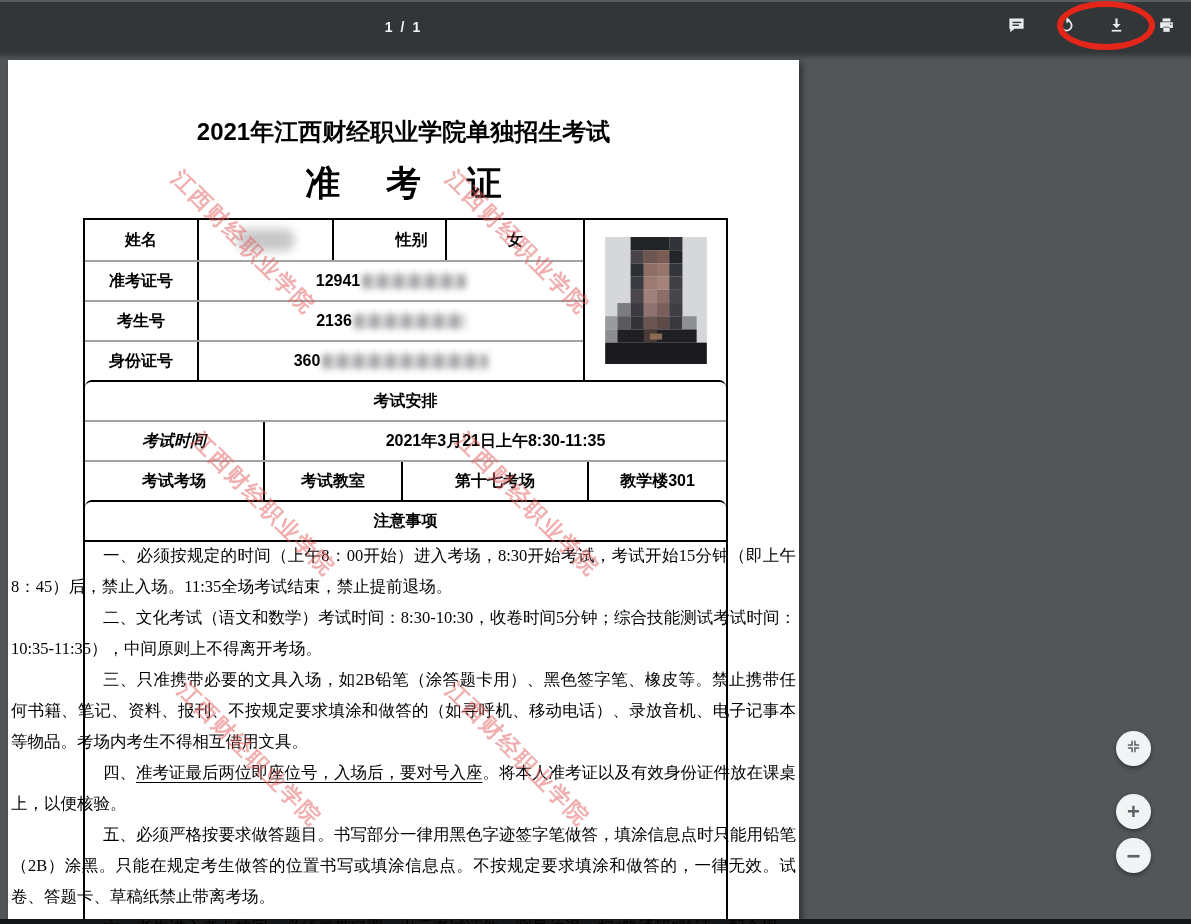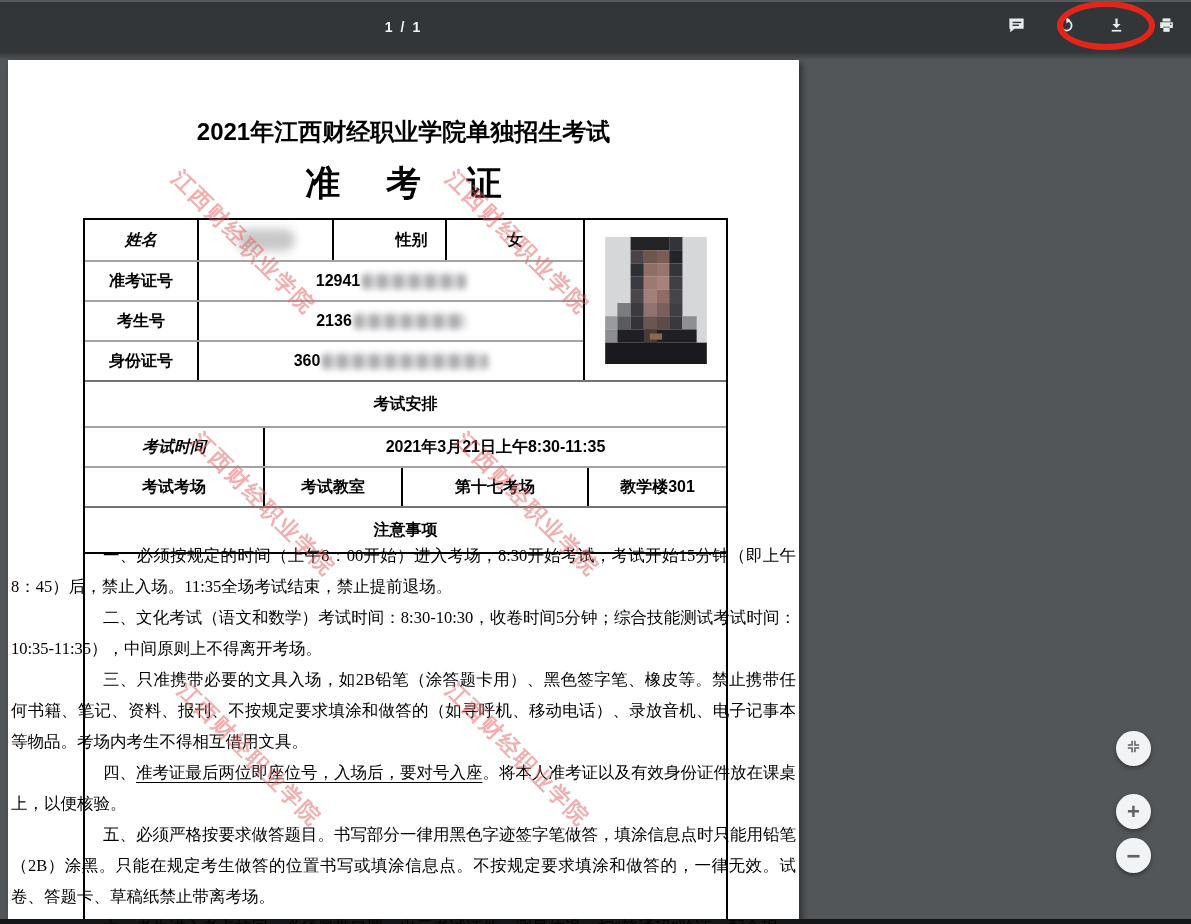--- a/index.html
+++ b/index.html
@@ -50,22 +50,22 @@
     border-bottom:none; font-size:16px; font-weight:bold; background:transparent; }
   .trow { display:flex; border-top:2px solid #a3a3a3; height:40px; }
   .trow.first { border-top:none; }
   .tcell { display:flex; align-items:center; justify-content:center; border-left:2px solid #000;
     overflow:visible; }
   .tcell.first { border-left:none; }
   .topsec { display:flex; border-top:none; }
   .leftpart { width:498px; }
   .photocell { width:143px; border-left:2px solid #000; display:flex; align-items:center;
     justify-content:center; }
-  .sechdr { display:flex; align-items:center; justify-content:center; height:46px;
-    border-top:2px solid #737373; }
+  .sechdr { display:flex; align-items:center; justify-content:center; height:40px;
+    border-top:2px solid #000000;border-radius:7px; }
   .notesrow { height:392px; border-top:2px solid #000; }
 
   .redact-name { width:58px; height:22px; border-radius:11px; background:#c7c7c9; filter:blur(5px); }
   .blurchunk { display:inline-block; height:15px; border-radius:3px; vertical-align:middle;
     margin-left:2px; opacity:.8;
     background:repeating-linear-gradient(90deg,#8f8f93 0 9px,#cfcfd2 9px 16px); filter:blur(3px); }
 
   
   .notes { position:absolute; left:3px; top:480px; width:785px; font-family:"Liberation Serif", serif;
     font-size:16.5px; line-height:31px; text-align:justify; z-index:2; }
@@ -139,21 +139,21 @@
     <div class="wm" style="left:452px; top:616px;">江西财经职业学院</div>
 
     <div class="title1">2021年江西财经职业学院单独招生考试</div>
     <div class="title2">准 考 证</div>
 
     <div class="ptable">
 
       <div class="topsec">
         <div class="leftpart">
           <div class="trow first">
-            <div class="tcell first" style="width:112px;font-style:italic;">姓名</div>
+            <div class="tcell first" style="width:112px;">姓名</div>
             <div class="tcell" style="width:135px;">
               <div class="redact-name"></div>
             </div>
             <div class="tcell" style="width:113px;padding-left:44px;">性别</div>
             <div class="tcell" style="width:138px;">女</div>
           </div>
           <div class="trow">
             <div class="tcell first" style="width:112px;">准考证号</div>
             <div class="tcell" style="width:386px;">
               <span>12941</span>

